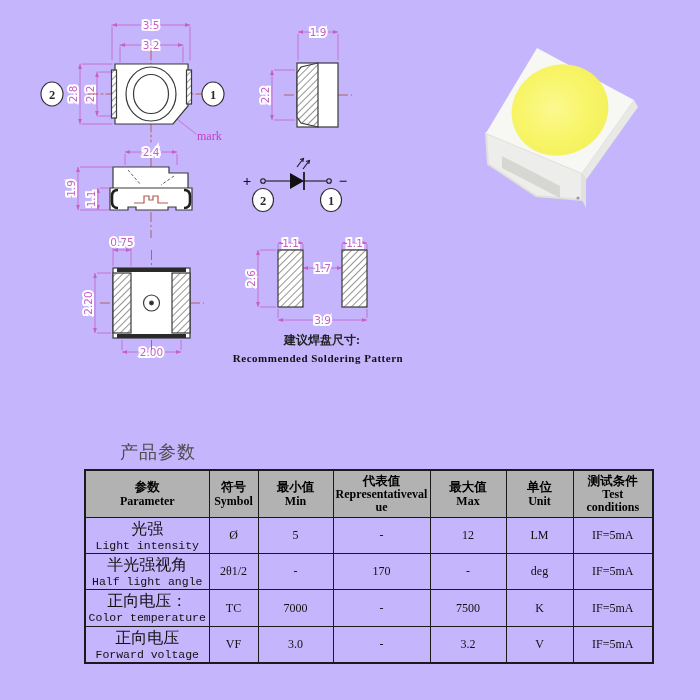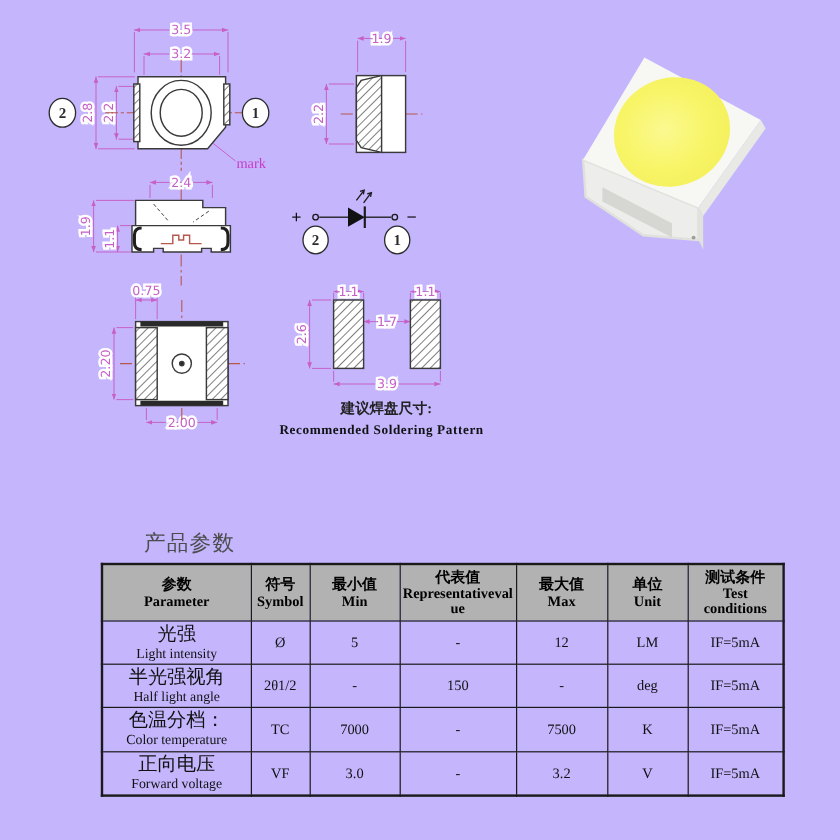--- a/index.html
+++ b/index.html
@@ -20,21 +20,21 @@
   .param-table{position:absolute;left:84px;top:469px;width:568px;border-collapse:collapse;
                table-layout:fixed;border:2px solid #1a1a1a;}
   .param-table th,.param-table td{border:1px solid #1a1a1a;text-align:center;vertical-align:middle;
                padding:1px 2px;overflow:hidden;}
   .param-table th{background:#b2b2b2;height:44px;}
   .param-table td{height:33px;}
   .h-zh{font-size:12.5px;font-weight:bold;color:#000;line-height:1.15;}
   .h-en{font-family:"Liberation Serif", serif;font-size:12px;font-weight:bold;color:#000;
         line-height:1.1;word-wrap:break-word;overflow-wrap:break-word;}
   .c-zh{font-size:16px;color:#111;line-height:1.25;}
-  .c-en{font-family:Liberation Serif, serif;font-size:11.5px;color:#111;line-height:1.15;}
+  .c-en{font-family:Liberation Mono, monospace;font-size:11.5px;color:#111;line-height:1.15;}
   .c-val{font-family:"Liberation Serif", serif;font-size:12px;color:#111;}
 </style>
 </head>
 <body>
 
 <div class="canvas">
 
   <svg width="440" height="400" viewBox="0 0 440 400" style="position:absolute;left:0;top:0;">
     <defs>
       <pattern id="h" patternUnits="userSpaceOnUse" width="5" height="5" patternTransform="rotate(45)">
@@ -298,28 +298,28 @@
           <td class="c-val">LM</td>
           <td class="c-val">IF=5mA</td>
         </tr>
         <tr>
           <td>
             <div class="c-zh">半光强视角</div>
             <div class="c-en">Half light angle</div>
           </td>
           <td class="c-val">2θ1/2</td>
           <td class="c-val">-</td>
-          <td class="c-val">150</td>
+          <td class="c-val">170</td>
           <td class="c-val">-</td>
           <td class="c-val">deg</td>
           <td class="c-val">IF=5mA</td>
         </tr>
         <tr>
           <td>
-            <div class="c-zh">色温分档：</div>
+            <div class="c-zh">正向电压：</div>
             <div class="c-en">Color temperature</div>
           </td>
           <td class="c-val">TC</td>
           <td class="c-val">7000</td>
           <td class="c-val">-</td>
           <td class="c-val">7500</td>
           <td class="c-val">K</td>
           <td class="c-val">IF=5mA</td>
         </tr>
         <tr>

